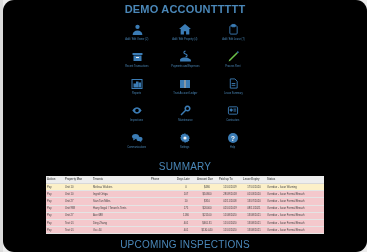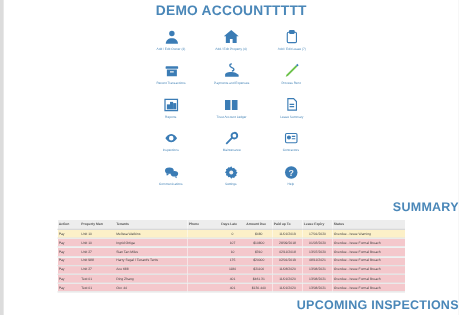--- a/index.html
+++ b/index.html
@@ -18,37 +18,38 @@
   }
   .left-rail {
     position: absolute; left: 0; top: 0; width: 3px; height: 252px;
     background: #dcdcdc;
   }
   .content {
     position: absolute;
     left: 3px; top: 0;
     width: 364px;
     height: 252px;
-    background: #ffffff;
-    overflow: hidden;
+    background: #000000;
+    overflow: hidden;
+    border-radius: 11px;
   }
   .page-title {
     text-align: center;
     color: #4a87b8;
     font-size: 11px;
     font-weight: bold;
     letter-spacing: 0.2px;
     padding-top: 3px;
     padding-bottom: 2px;
   }
   .section-title {
-    text-align: right;
+    text-align: center;
     color: #4a87b8;
     font-size: 10px;
-    font-weight: bold;
+    font-weight: normal;
     letter-spacing: 0.2px;
     padding-top: 5px;
     padding-bottom: 4px;
   }
   .tiles {
     width: 140px;
     margin: 0 auto;
     padding-top: 4px;
   }
   .tile-row {

